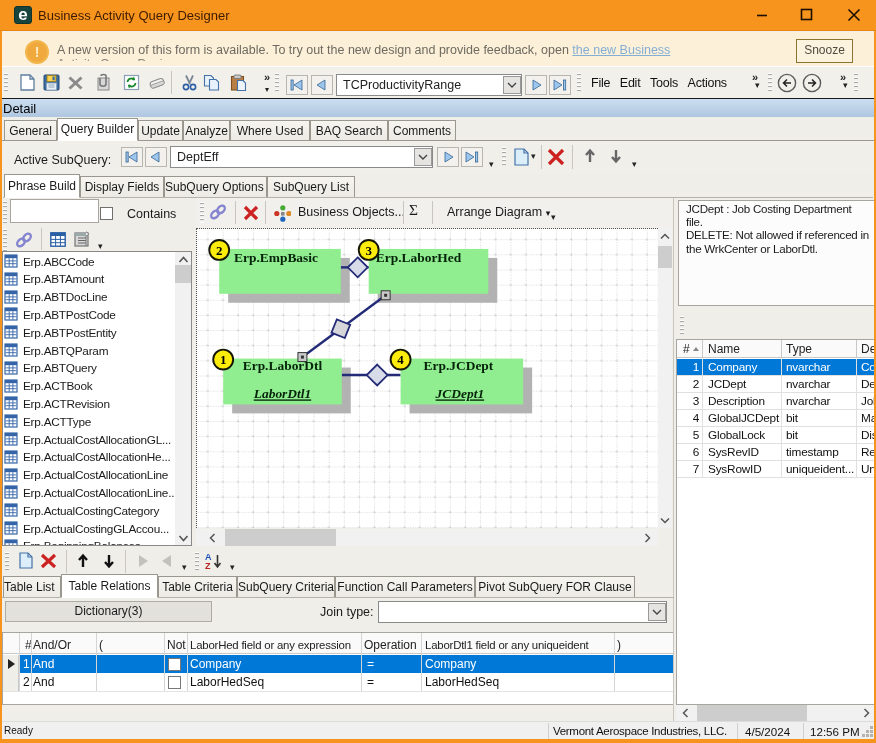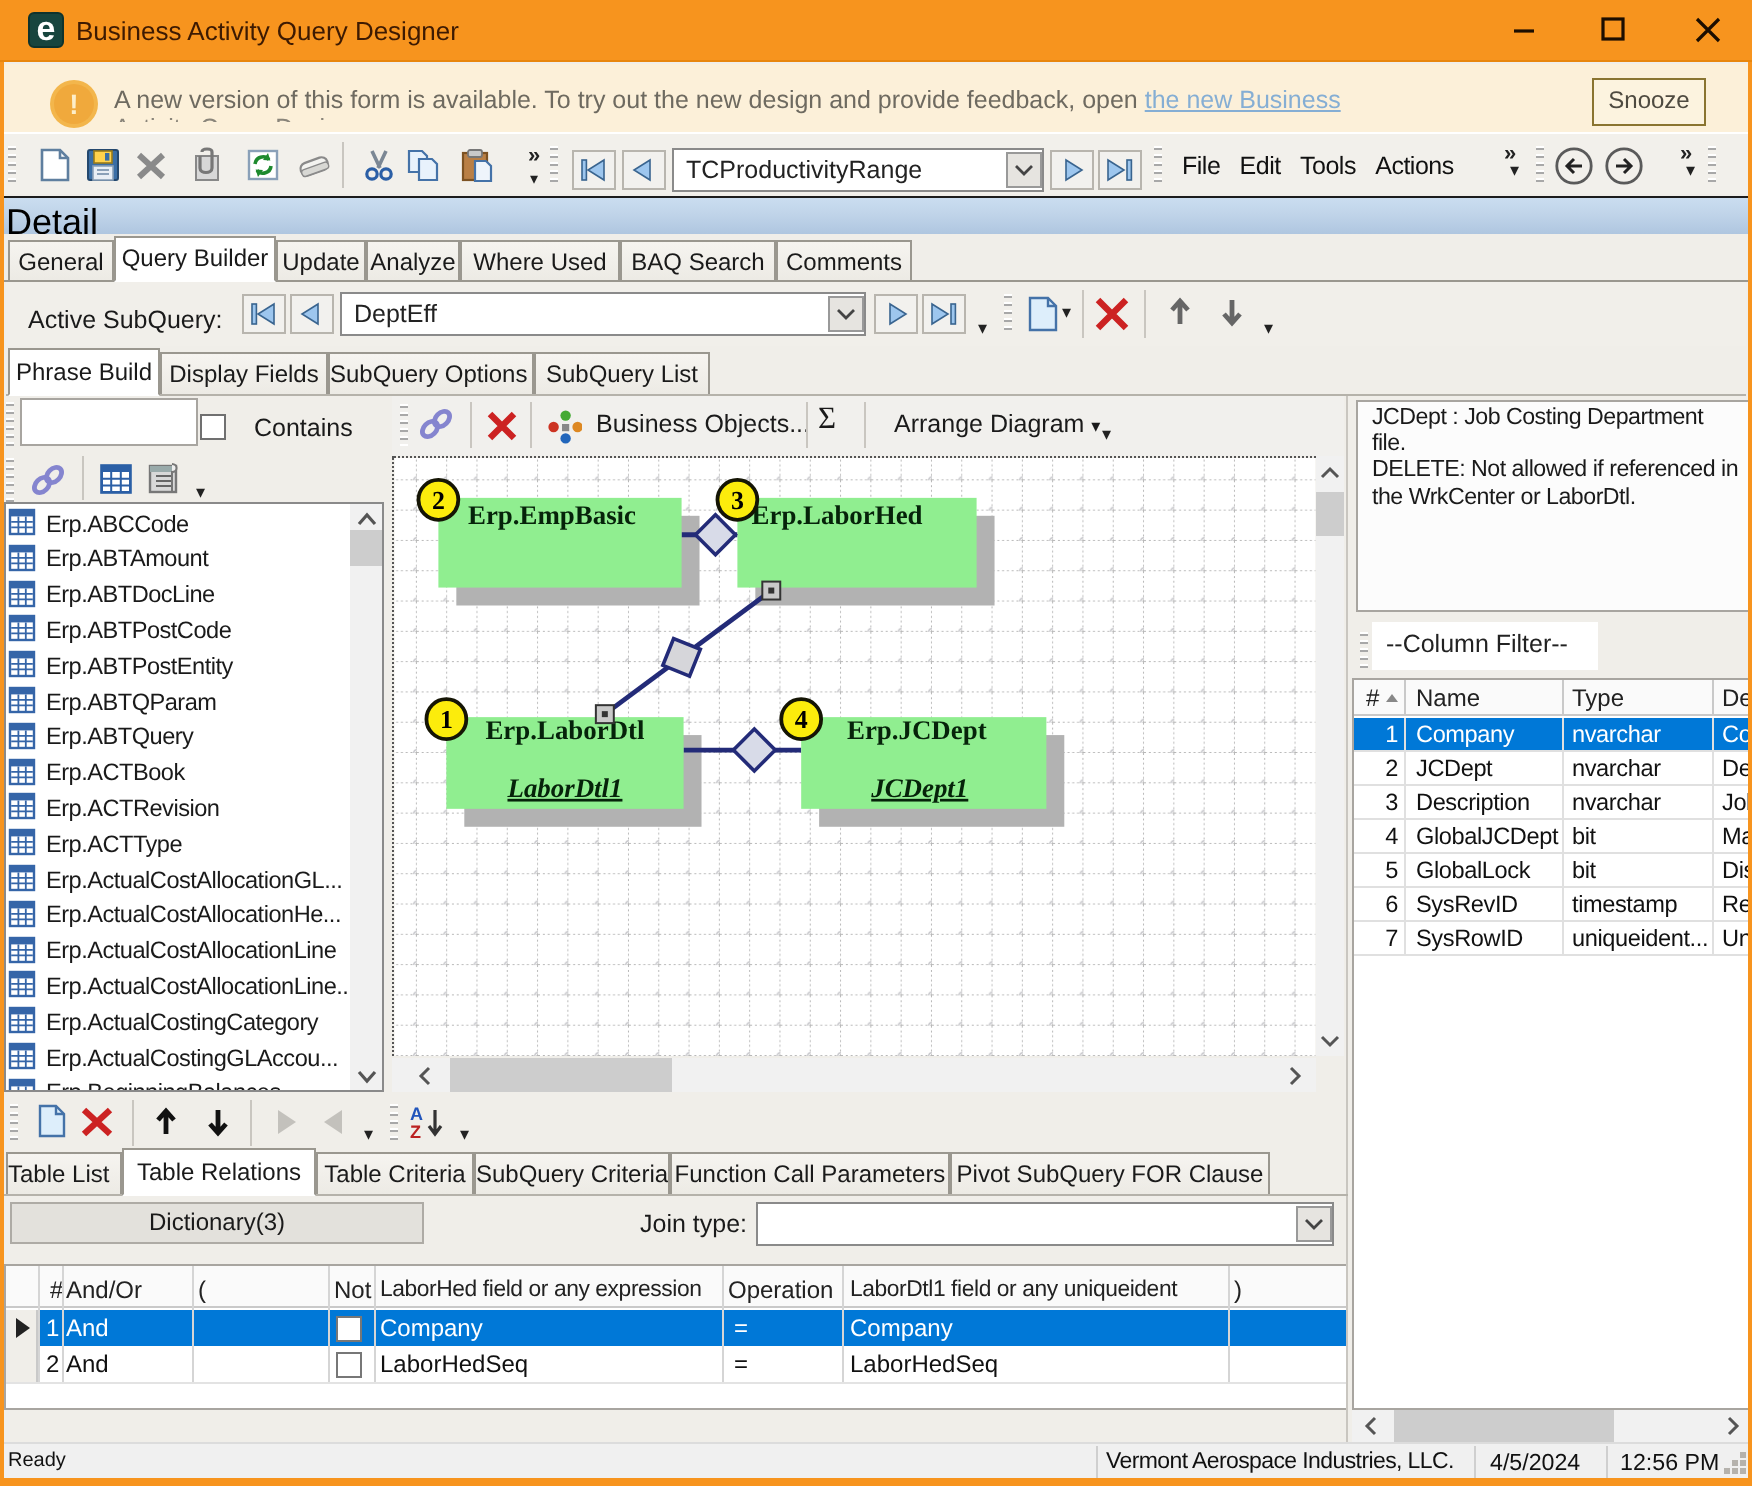--- a/index.html
+++ b/index.html
@@ -136,21 +136,21 @@
     <path d="M14 10 H7 M10 6.5 L6.5 10 L10 13.5" fill="none" stroke="#222" stroke-width="1.5"></path>
     <circle cx="35" cy="10" r="8.6" fill="none" stroke="#5a5a5a" stroke-width="1.4"></circle>
     <path d="M31 10 H38 M35 6.5 L38.5 10 L35 13.5" fill="none" stroke="#222" stroke-width="1.5"></path>
   </svg>
   <div class="abs" style="left:838px;top:4px;font-size:11px;font-weight:bold;color:#222">»</div>
   <div class="abs" style="left:841px;top:13px;font-size:9px;color:#222">▾</div>
   <div class="grip" style="left:852px;top:6px;height:20px"></div>
 </div>
 
 <div class="abs" style="left:2px;top:98px;width:872px;height:19px;background:linear-gradient(180deg,#CADDF0 0%,#C0D4E9 45%,#AFC6E0 100%);border-top:1px solid #1c1c1c">
-  <div class="abs" style="left:1px;top:2px;font-size:18px;color:#000">Detail</div>
+  <div class="abs" style="left:1px;top:2px;font-size:13px;color:#000">Detail</div>
 </div>
 
 <div class="abs" style="left:2px;top:117px;width:872px;height:24px;background:#F0EEE9">
   <div class="abs" style="left:2px;top:3px;width:53px;height:21px;border:1px solid #9a978f;border-bottom:none;background:linear-gradient(#f6f4f0,#eceae4);text-align:center;line-height:20px;white-space:nowrap;overflow:hidden">General</div>
   <div class="abs" style="left:55px;top:1px;width:81px;height:23px;border:1px solid #9a978f;border-bottom:1px solid #fff;background:#fff;text-align:center;line-height:21px;white-space:nowrap;overflow:hidden;z-index:2">Query Builder</div>
   <div class="abs" style="left:136px;top:3px;width:45px;height:21px;border:1px solid #9a978f;border-bottom:none;background:linear-gradient(#f6f4f0,#eceae4);text-align:center;line-height:20px;white-space:nowrap;overflow:hidden">Update</div>
   <div class="abs" style="left:181px;top:3px;width:47px;height:21px;border:1px solid #9a978f;border-bottom:none;background:linear-gradient(#f6f4f0,#eceae4);text-align:center;line-height:20px;white-space:nowrap;overflow:hidden">Analyze</div>
   <div class="abs" style="left:228px;top:3px;width:80px;height:21px;border:1px solid #9a978f;border-bottom:none;background:linear-gradient(#f6f4f0,#eceae4);text-align:center;line-height:20px;white-space:nowrap;overflow:hidden">Where Used</div>
   <div class="abs" style="left:308px;top:3px;width:78px;height:21px;border:1px solid #9a978f;border-bottom:none;background:linear-gradient(#f6f4f0,#eceae4);text-align:center;line-height:20px;white-space:nowrap;overflow:hidden">BAQ Search</div>
   <div class="abs" style="left:386px;top:3px;width:68px;height:21px;border:1px solid #9a978f;border-bottom:none;background:linear-gradient(#f6f4f0,#eceae4);text-align:center;line-height:20px;white-space:nowrap;overflow:hidden">Comments</div>
@@ -501,23 +501,20 @@
   <svg class="abs" style="left:447px;top:4px" width="9" height="10">
       <path d="M2.5 1 L6.5 5 L2.5 9" fill="none" stroke="#555" stroke-width="1.5"></path>
     </svg>
 </div>
 
 <div class="abs" style="left:674px;top:197px;width:200px;height:524px;background:#F0EEE9;overflow:hidden">
   <div class="abs" style="left:4px;top:3px;width:200px;height:106px;border:1px solid #a8a5a0;background:#FCFCFC;overflow:hidden">
     <div class="abs" style="left:7px;top:1px;width:196px;font-size:11.6px;letter-spacing:-0.25px;color:#1a1a1a;line-height:13.2px;white-space:nowrap">JCDept : Job Costing Department<br>file.<br>DELETE: Not allowed if referenced in<br>the WrkCenter or LaborDtl.</div>
   </div>
   <div class="grip" style="left:6px;top:119px;height:18px"></div>
-  <div class="abs" style="left:12px;top:114px;width:113px;height:24px;background:#fff">
-    <div class="abs" style="left:7px;top:4px;font-size:12.5px;color:#222">--Column Filter--</div>
-  </div>
 
   <div class="abs" style="left:2px;top:142px;width:200px;height:366px;border:1px solid #a8a5a0;background:#fff">
 
     <div class="abs" style="left:0;top:0;width:200px;height:18px;background:#FAFAFA;border-bottom:1px solid #c9c9c9">
       <div class="abs" style="left:6px;top:2px;color:#222">#</div>
       <svg class="abs" style="left:15px;top:6px" width="8" height="6">
           <path d="M1 5 L4 1 L7 5" fill="#888"></path>
         </svg>
       <div class="abs" style="left:31px;top:2px;color:#222">Name</div>
       <div class="abs" style="left:109px;top:2px;color:#222">Type</div>

